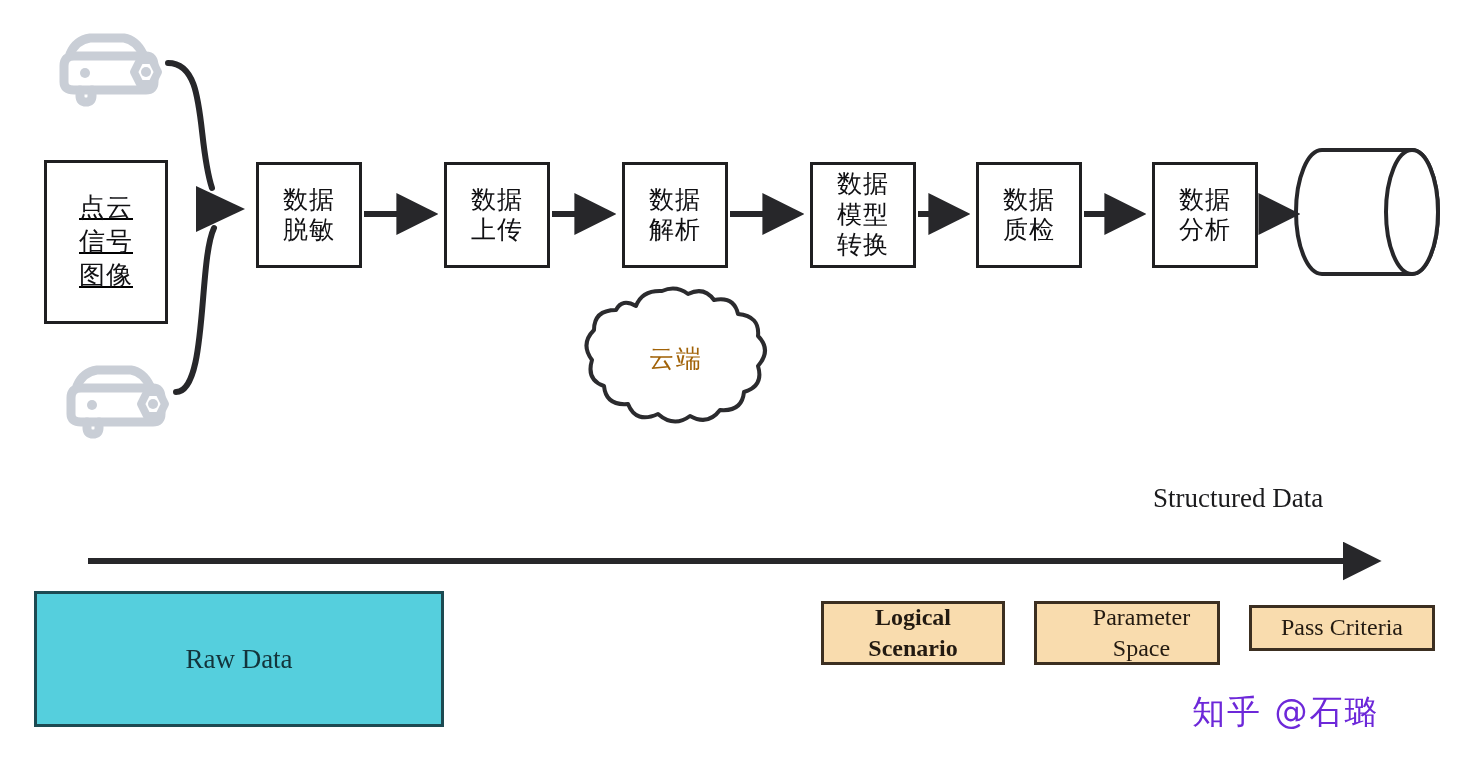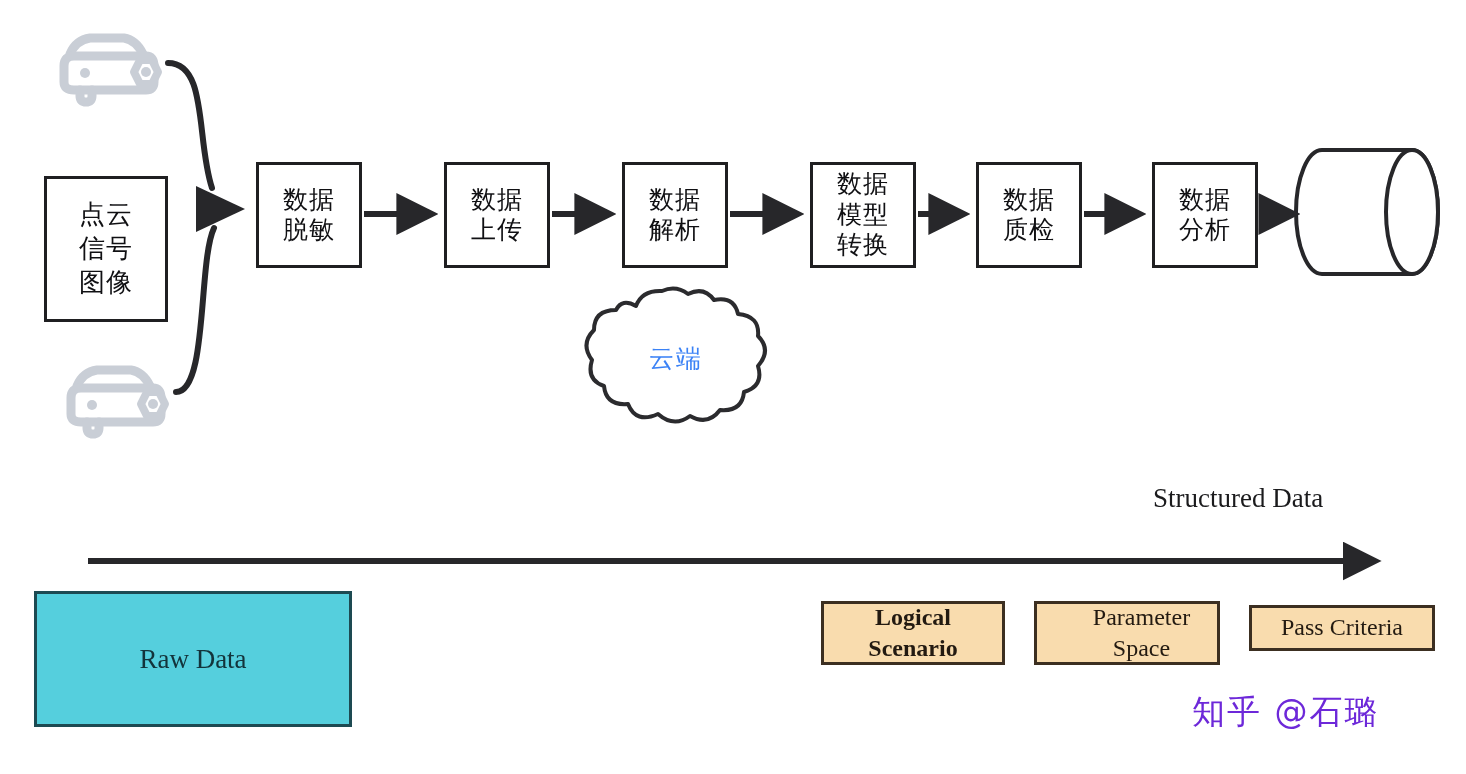--- a/index.html
+++ b/index.html
@@ -57,21 +57,21 @@
   }
 
   
   .cloud-wrap { position: absolute; }
   .cloud-label {
     position: absolute;
     width: 100%;
     text-align: center;
     font-family: "DejaVu Sans", sans-serif;
     font-size: 25px;
-    color: #3b82f6;
+    color: #a16207;
     letter-spacing: 2px;
   }
 
   
   .overlay {
     position: absolute;
     left: 0; top: 0;
     width: 1466px; height: 774px;
     pointer-events: none;
   }
@@ -154,21 +154,21 @@
         <path d="M22 34 Q28 20 42 18 L76 18 Q88 20 95 34"></path>
         <path d="M16 46 Q16 36 26 36 L98 36 Q106 36 106 46 L106 62 Q106 70 98 70 L26 70 Q16 70 16 62 Z"></path>
         <path d="M32 70 L32 76 Q32 82 38 82 Q44 82 44 76 L44 70"></path>
       </g>
       <circle cx="37" cy="53" r="5" fill="#c9ced6"></circle>
       <path d="M92 40 L104 40 L110 52 L104 64 L92 64 L86 52 Z" fill="#ffffff" stroke="#c9ced6" stroke-width="8" stroke-linejoin="round"></path>
       <circle cx="98" cy="52" r="5" fill="#c9ced6"></circle>
     </svg>
   </div>
 
-  <div class="source-box" style="left:44px; top:176px; width:124px; height:146px;">
+  <div class="source-box" style="left:44px; top:160px; width:124px; height:164px;text-decoration:underline;">
     <span class="source-label">点云
 信号
 图像</span>
   </div>
 
   <div class="proc-box" style="left:256px; top:162px; width:106px; height:106px;">
     <span class="proc-label">数据
 脱敏</span>
   </div>
 
@@ -251,21 +251,21 @@
       <line x1="918" y1="214" x2="962" y2="214"></line>
       <line x1="1084" y1="214" x2="1138" y2="214"></line>
       <line x1="1260" y1="214" x2="1292" y2="214"></line>
     </g>
 
     <line x1="88" y1="561" x2="1375" y2="561" stroke="#27272a" stroke-width="6" marker-end="url(#ahbig)"></line>
   </svg>
 
   <div class="cap" style="left:1106px; top:483px;margin-left:47px;">Structured Data</div>
 
-  <div class="raw-box" style="left:34px; top:591px; width:318px; height:136px;text-align:right;">
+  <div class="raw-box" style="left:34px; top:591px; width:410px; height:136px;text-align:right;">
     <span class="raw-label">Raw Data</span>
   </div>
 
   <div class="tag-box" style="left:821px; top:601px; width:184px; height:64px;font-weight:bold;">
     <span class="tag-label">Logical
 Scenario</span>
   </div>
 
   <div class="tag-box" style="left:1034px; top:601px; width:186px; height:64px;padding-left:29px;">
     <span class="tag-label">Parameter

